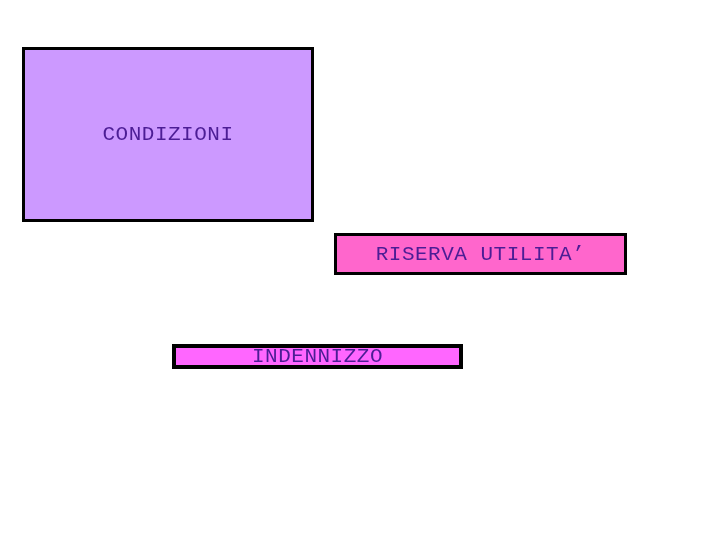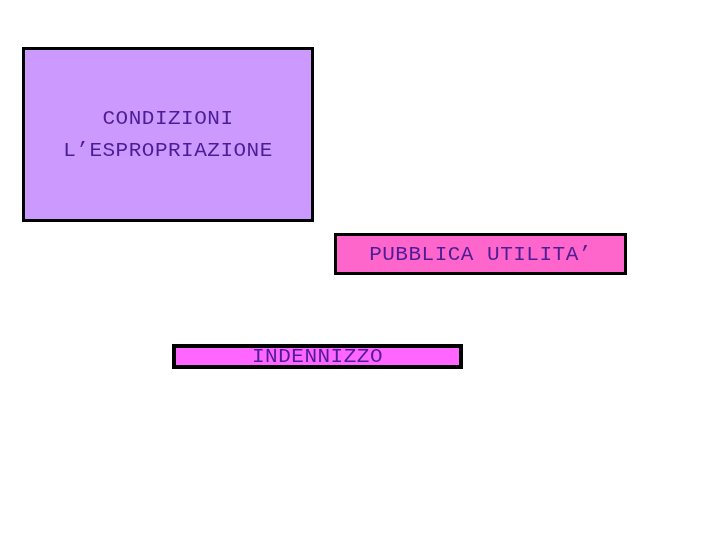--- a/index.html
+++ b/index.html
@@ -60,25 +60,24 @@
     display: block;
   }
 </style>
 </head>
 <body>
 
 <div class="slide">
 
   <div class="shape title-box" style="background-color: rgb(204, 153, 255);">
     <span class="title-line">CONDIZIONI</span>
-    <span class="title-line">L’ESPROPRIAZIONE</span>
   </div>
 
 
   <div class="shape pubblica-box" style="background-color: rgb(255, 102, 204);">
-    <span>PUBBLICA UTILITA’</span>
+    <span>RISERVA UTILITA’</span>
   </div>
 
   <div class="shape indennizzo-box" style="background-color: rgb(255, 102, 255);">
     <span>INDENNIZZO</span>
   </div>
 
 </div>
 
 </body></html>

